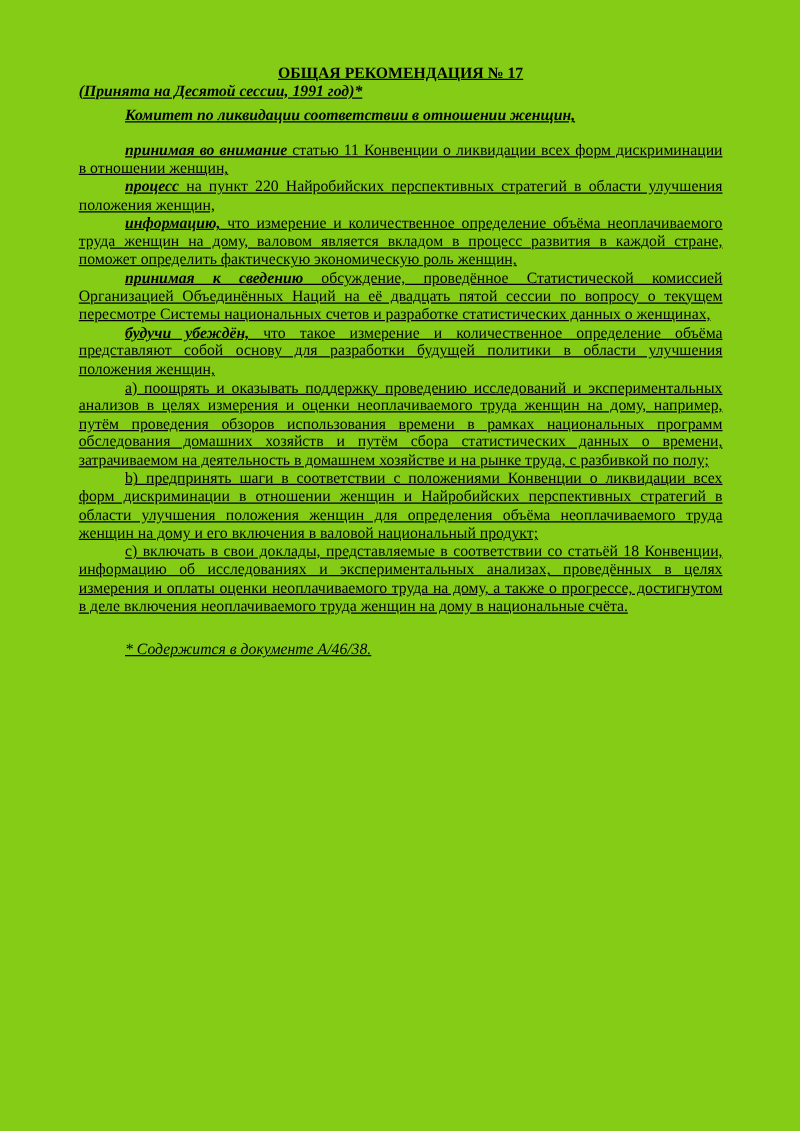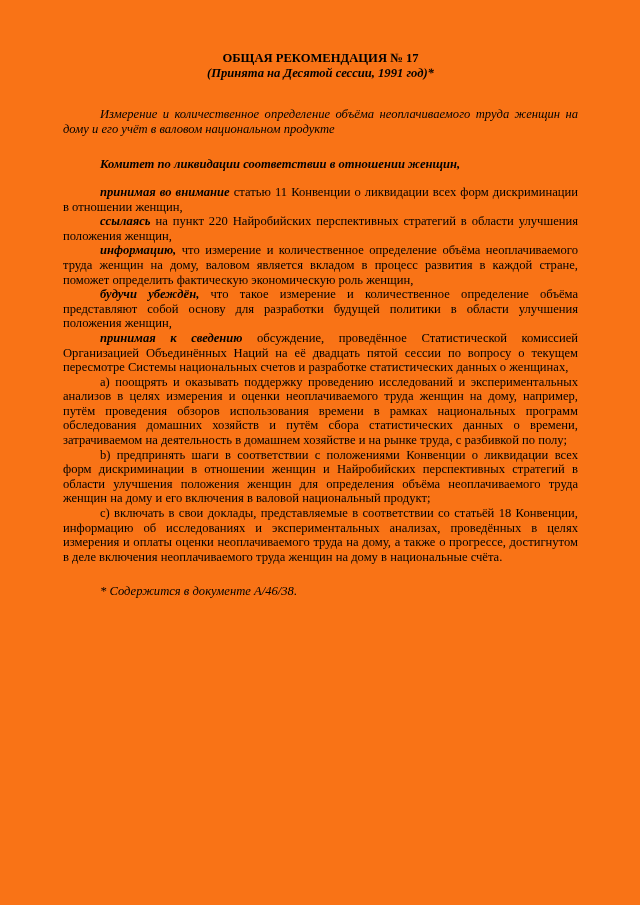--- a/index.html
+++ b/index.html
@@ -6,36 +6,37 @@
   html, body { margin: 0; padding: 0; }
   body {
     width: 640px;
     height: 905px;
     background: #ffffff;
     overflow: hidden;
   }
   .page {
     width: 640px;
     height: 905px;
-    background: #f97316;
+    background: #84cc16;
     padding: 51px 62px 0 63px;
     font-family: "Liberation Serif", serif;
     font-size: 12.6px;
     line-height: 14.6px;
     color: #000000;
+    text-decoration: underline;
   }
   .title {
     text-align: center;
     font-weight: bold;
   }
   .subtitle {
-    text-align: center;
+    text-align: left;
     font-weight: bold;
     font-style: italic;
-    margin-bottom: 27px;
+    margin-bottom: 5px;
   }
   p {
     margin: 0;
     text-align: justify;
     text-indent: 37px;
   }
   .topic {
     font-style: italic;
     margin-bottom: 21px;
   }
@@ -61,33 +62,32 @@
   }
 </style>
 </head>
 <body>
 
 <div class="page">
 
   <div class="title">ОБЩАЯ РЕКОМЕНДАЦИЯ № 17</div>
   <div class="subtitle">(Принята на Десятой сессии, 1991 год)*</div>
 
-  <p class="topic">Измерение и количественное определение объёма неоплачиваемого труда женщин на дому и его учёт в валовом национальном продукте</p>
 
   <p class="committee">Комитет по ликвидации соответствии в отношении женщин,</p>
 
   <p class="para"><span class="lead">принимая во внимание</span><span> статью 11 Конвенции о ликвидации всех форм дискриминации в отношении женщин,</span></p>
 
-  <p class="para"><span class="lead">ссылаясь</span><span> на пункт 220 Найробийских перспективных стратегий в области улучшения положения женщин,</span></p>
+  <p class="para"><span class="lead">процесс</span><span> на пункт 220 Найробийских перспективных стратегий в области улучшения положения женщин,</span></p>
 
   <p class="para"><span class="lead">информацию,</span><span> что измерение и количественное определение объёма неоплачиваемого труда женщин на дому, валовом является вкладом в процесс развития в каждой стране, поможет определить фактическую экономическую роль женщин,</span></p>
 
+  <p class="para"><span class="lead">принимая к сведению</span><span> обсуждение, проведённое Статистической комиссией Организацией Объединённых Наций на её двадцать пятой сессии по вопросу о текущем пересмотре Системы национальных счетов и разработке статистических данных о женщинах,</span></p>
+
   <p class="para"><span class="lead">будучи убеждён,</span><span> что такое измерение и количественное определение объёма представляют собой основу для разработки будущей политики в области улучшения положения женщин,</span></p>
-
-  <p class="para"><span class="lead">принимая к сведению</span><span> обсуждение, проведённое Статистической комиссией Организацией Объединённых Наций на её двадцать пятой сессии по вопросу о текущем пересмотре Системы национальных счетов и разработке статистических данных о женщинах,</span></p>
 
 
   <p class="para">a) поощрять и оказывать поддержку проведению исследований и экспериментальных анализов в целях измерения и оценки неоплачиваемого труда женщин на дому, например, путём проведения обзоров использования времени в рамках национальных программ обследования домашних хозяйств и путём сбора статистических данных о времени, затрачиваемом на деятельность в домашнем хозяйстве и на рынке труда, с разбивкой по полу;</p>
   <p class="para">b) предпринять шаги в соответствии с положениями Конвенции о ликвидации всех форм дискриминации в отношении женщин и Найробийских перспективных стратегий в области улучшения положения женщин для определения объёма неоплачиваемого труда женщин на дому и его включения в валовой национальный продукт;</p>
   <p class="para">c) включать в свои доклады, представляемые в соответствии со статьёй 18 Конвенции, информацию об исследованиях и экспериментальных анализах, проведённых в целях измерения и оплаты оценки неоплачиваемого труда на дому, а также о прогрессе, достигнутом в деле включения неоплачиваемого труда женщин на дому в национальные счёта.</p>
 
   <p class="footnote">* Содержится в документе A/46/38.</p>
 
 </div>
 

